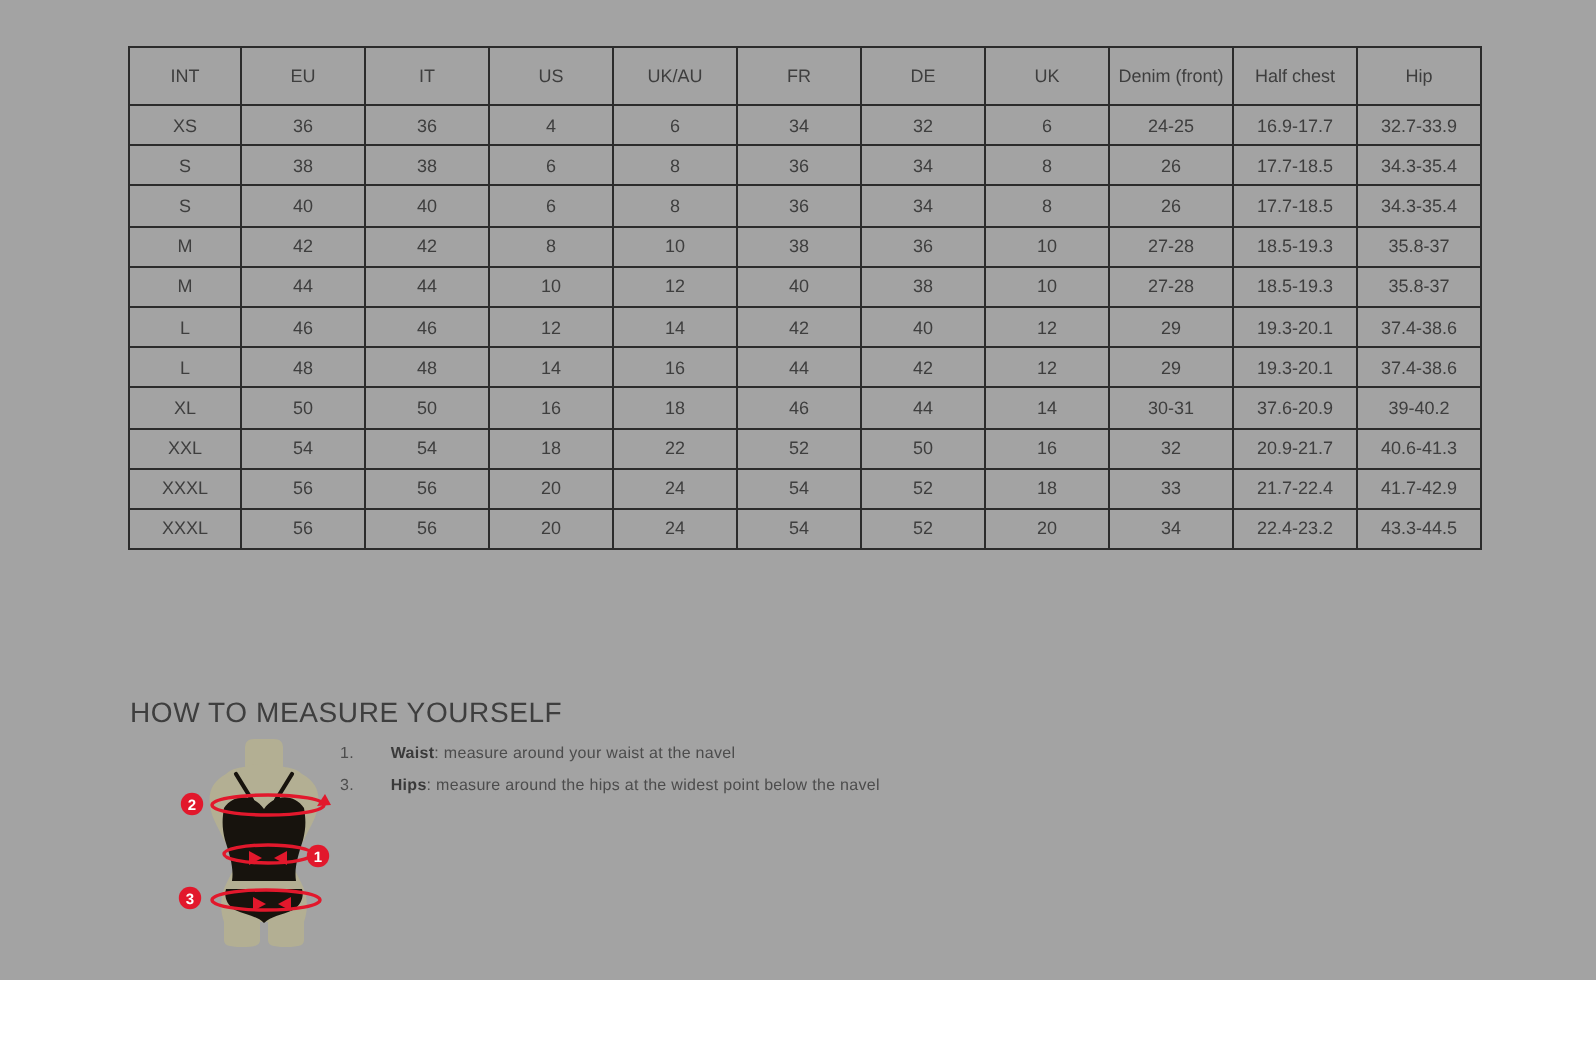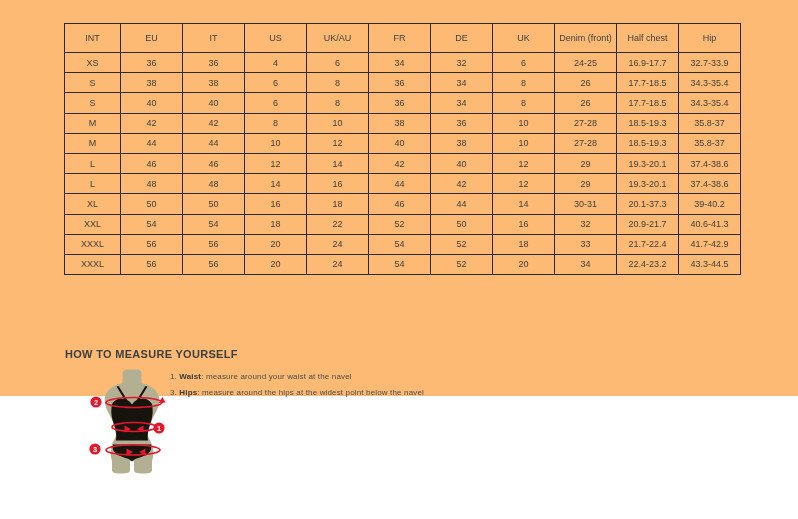--- a/index.html
+++ b/index.html
@@ -1,21 +1,21 @@
 <!DOCTYPE html>
 <html style="--accent-red: #e2182c; --mannequin-tan: #b3af93; --suit-black: #17130d; --text-dark: #3e3e3e; --border: #2b2b2b;"><head>
 <meta charset="utf-8">
 <style>
   * { margin:0; padding:0; box-sizing:border-box; }
   html,body { background:#ffffff; }
   body {
     width:798px; height:519px; position:relative; overflow:hidden;
     font-family:"Liberation Sans", sans-serif;
   }
-  .page { position:relative; width:798px; height:396px; background:#fdba74; }
+  .page { position:relative; width:798px; height:490px; background:#a3a3a3; }
 
   
   table.size-chart {
     position:absolute; left:64px; top:23px; width:676px;
     border-collapse:collapse; table-layout:fixed;
   }
   table.size-chart th, table.size-chart td {
     border:1px solid var(--border,#2b2b2b);
     text-align:center; vertical-align:middle;
     color:var(--text-dark,#3e3e3e);
@@ -23,32 +23,32 @@
     padding:0; overflow:hidden; white-space:nowrap;
   }
   table.size-chart th { height:29px; }
   table.size-chart td { height:20.2px; }
   col.c-first { width:56px; }
   col.c-std   { width:62px; }
 
   
   .howto-heading {
     position:absolute; left:65px; top:348px;
-    font-size:11px; font-weight:700; letter-spacing:0.3px;
+    font-size:14px; font-weight:400; letter-spacing:0.3px;
     color:var(--text-dark,#3a3a3a);
   }
   ol.steps {
     position:absolute; left:170px; top:372px;
     list-style:none;
   }
   ol.steps li {
     font-size:8px; line-height:9px; margin-bottom:6.7px;
     color:#4c4c4c; letter-spacing:0.15px;
   }
-  ol.steps li b { color:#3a3a3a; }
+  ol.steps li b { color:#3a3a3a;margin-left:16px; }
 
   
   svg.figure { position:absolute; left:85px; top:366px; width:100px; height:112px; }
   .tan   { fill:var(--mannequin-tan,#b3af93); }
   .suit  { fill:var(--suit-black,#17130d); }
   .strap { stroke:var(--suit-black,#17130d); stroke-width:2.1; fill:none; stroke-linecap:round; }
   .mline { fill:none; stroke:var(--accent-red,#e2182c); stroke-width:1.7; }
   .mfill { fill:var(--accent-red,#e2182c); }
   .badge { fill:var(--accent-red,#e2182c); }
   .badge-num {
@@ -185,21 +185,21 @@
         <tr>
           <td>XL</td>
           <td>50</td>
           <td>50</td>
           <td>16</td>
           <td>18</td>
           <td>46</td>
           <td>44</td>
           <td>14</td>
           <td>30-31</td>
-          <td>20.1-37.3</td>
+          <td>37.6-20.9</td>
           <td>39-40.2</td>
         </tr>
         <tr>
           <td>XXL</td>
           <td>54</td>
           <td>54</td>
           <td>18</td>
           <td>22</td>
           <td>52</td>
           <td>50</td>

